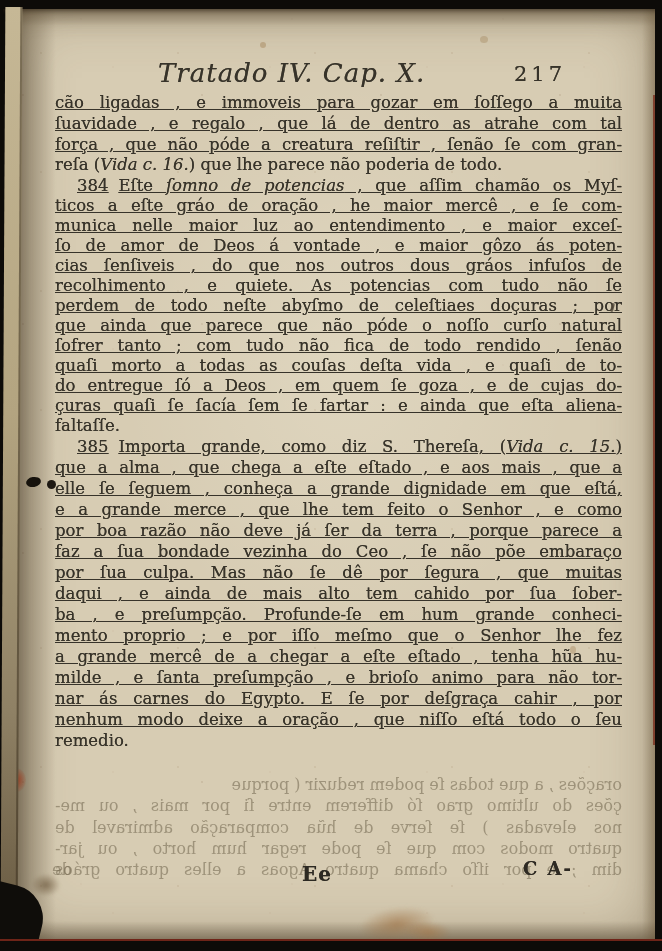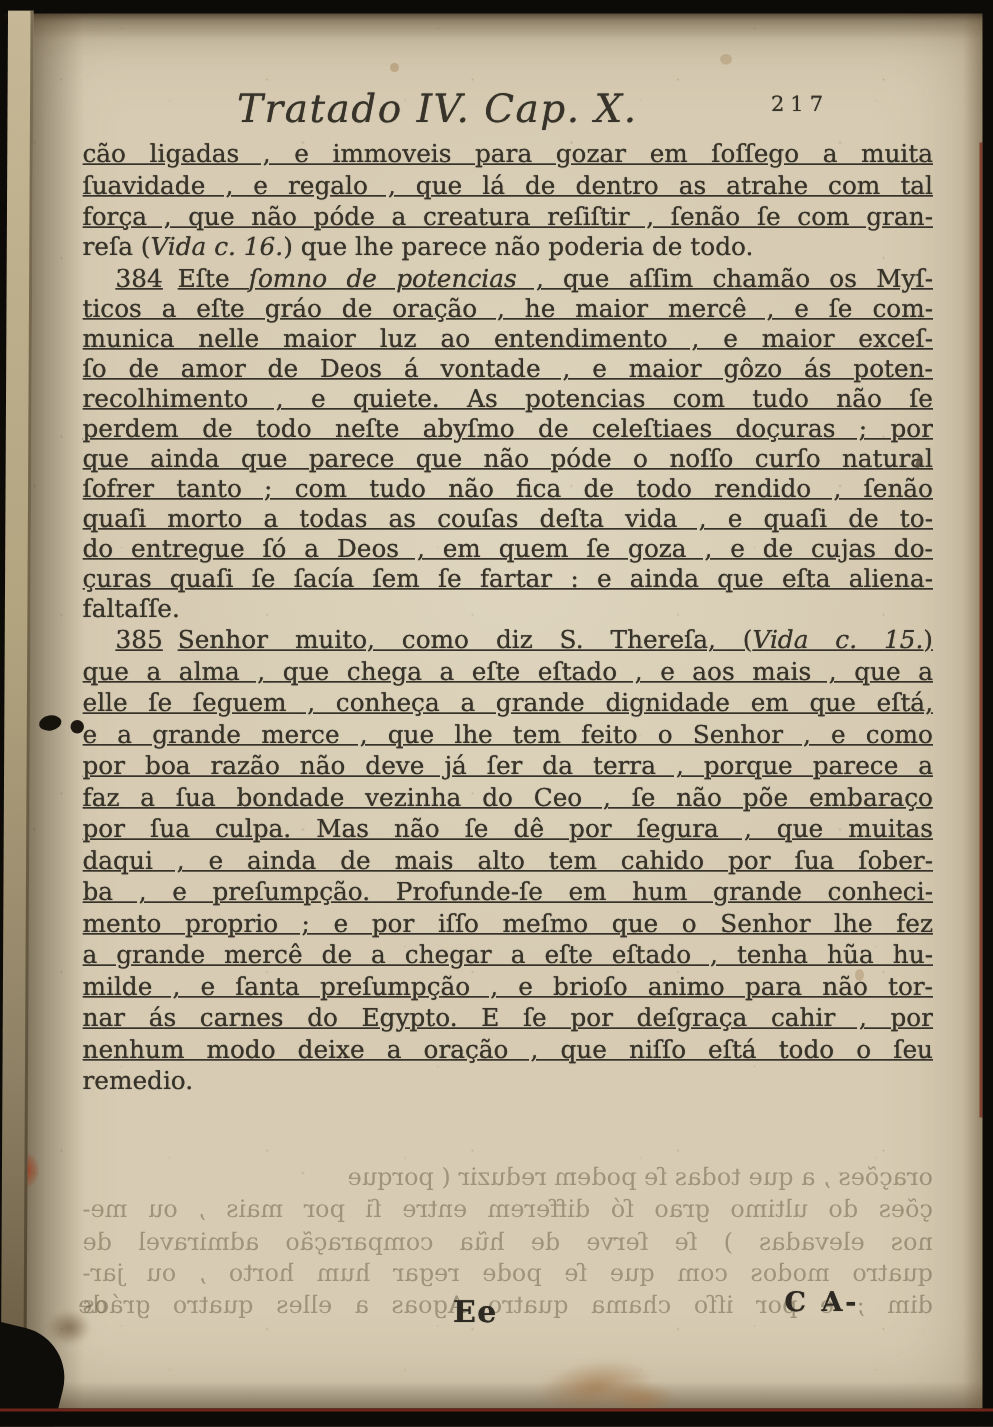--- a/index.html
+++ b/index.html
@@ -38,21 +38,21 @@
     background:linear-gradient(180deg,var(--strip-a) 0%, #b3a480 45%, var(--strip-b) 78%, #6b5d44 100%);
     border-right:2px solid rgba(58,47,31,0.55); transform:rotate(0.3deg);}
   .corner-bl{position:absolute;left:-12px;top:886px;width:52px;height:90px;background:#0f0d0a;
     transform:rotate(14deg);border-top-right-radius:34px;}
   .edge-right{position:absolute;left:655px;top:0;width:7px;height:951px;background:var(--band);}
   .red-line-right{position:absolute;left:653px;top:95px;width:2px;height:650px;background:rgba(122,42,26,0.75);}
 
   
   .htitle{position:absolute;left:148px;top:52px;width:300px;font-style:italic;font-size:26px;
     letter-spacing:1px;color:var(--ink);white-space:nowrap;text-shadow:0 0 0.6px rgba(45,40,30,0.75);}
-  .pnum{position:absolute;left:504px;top:56px;font-size:14px;letter-spacing:4px;color:var(--ink);
+  .pnum{position:absolute;left:504px;top:56px;font-size:21px;letter-spacing:4px;color:var(--ink);
     text-shadow:0 0 0.6px rgba(45,40,30,0.75);}
 
   
   .textblock{position:absolute;left:45px;top:87px;width:567px;color:var(--ink);font-size:16.5px;
     text-shadow:0 0 0.6px rgba(48,42,30,0.8);}
   .para{margin:0;}
   .p0 .line{--plh:20.8px;}
   .p1 .line{--plh:20.0px;}
   .p2 .line{--plh:21.0px;}
   .line{height:var(--plh);line-height:var(--plh);overflow:hidden;white-space:nowrap;}
@@ -121,31 +121,32 @@
           <div class="line just"><span>cão ligadas , e immoveis para gozar em ſoſſego a muita</span></div>
           <div class="line just"><span>ſuavidade , e regalo , que lá de dentro as atrahe com tal</span></div>
           <div class="line just"><span>força , que não póde a creatura reſiſtir , ſenão ſe com gran-</span></div>
           <div class="line flush"><span>reſa (</span><em>Vida c. 16.</em><span>) que lhe parece não poderia de todo.</span></div>
         </div>
         <div class="para p1">
           <div class="line just indent"><span class="seg-gap">384</span><span>Eſte </span><em>ſomno de potencias</em><span> , que aſſim chamão os Myſ-</span></div>
           <div class="line just"><span>ticos a eſte gráo de oração , he maior mercê , e ſe com-</span></div>
           <div class="line just"><span>munica nelle maior luz ao entendimento , e maior exceſ-</span></div>
           <div class="line just"><span>ſo de amor de Deos á vontade , e maior gôzo ás poten-</span></div>
+          <div class="line just"><span>cias ſenſiveis , do que nos outros dous gráos infuſos de</span></div>
           <div class="line just"><span>recolhimento , e quiete.  As potencias com tudo não ſe</span></div>
           <div class="line just"><span>perdem de todo neſte abyſmo de celeſtiaes doçuras ; por</span></div>
           <div class="line just"><span>que ainda que parece que não póde o noſſo curſo natural</span></div>
           <div class="line just"><span>ſofrer tanto ; com tudo não fica de todo rendido , ſenão</span></div>
           <div class="line just"><span>quaſi morto a todas as couſas deſta vida , e quaſi de to-</span></div>
           <div class="line just"><span>do entregue ſó a Deos , em quem ſe goza , e de cujas do-</span></div>
           <div class="line just"><span>çuras quaſi ſe ſacía ſem ſe fartar : e ainda que eſta aliena-</span></div>
           <div class="line flush"><span>faltaſſe.</span></div>
         </div>
         <div class="para p2">
-          <div class="line just indent"><span class="seg-gap">385</span><span>Senhor muito, como diz S. Thereſa, (</span><em>Vida c. 15.</em><span>)</span></div>
+          <div class="line just indent"><span class="seg-gap">385</span><span>Importa grande, como diz S. Thereſa, (</span><em>Vida c. 15.</em><span>)</span></div>
           <div class="line just"><span>que a alma , que chega a eſte eſtado , e aos mais , que a</span></div>
           <div class="line just"><span>elle ſe ſeguem , conheça a grande dignidade em que eſtá,</span></div>
           <div class="line just"><span>e a grande merce , que lhe tem feito o Senhor , e como</span></div>
           <div class="line just"><span>por boa razão não deve já ſer da terra , porque parece a</span></div>
           <div class="line just"><span>faz a ſua bondade vezinha do Ceo , ſe não põe embaraço</span></div>
           <div class="line just"><span>por ſua culpa.  Mas não ſe dê por ſegura , que muitas</span></div>
           <div class="line just"><span>daqui , e ainda de mais alto tem cahido por ſua ſober-</span></div>
           <div class="line just"><span>ba , e preſumpção.  Profunde-ſe em hum grande conheci-</span></div>
           <div class="line just"><span>mento proprio ; e por iſſo meſmo que o Senhor lhe fez</span></div>
           <div class="line just"><span>a grande mercê de a chegar a eſte eſtado , tenha hũa hu-</span></div>

